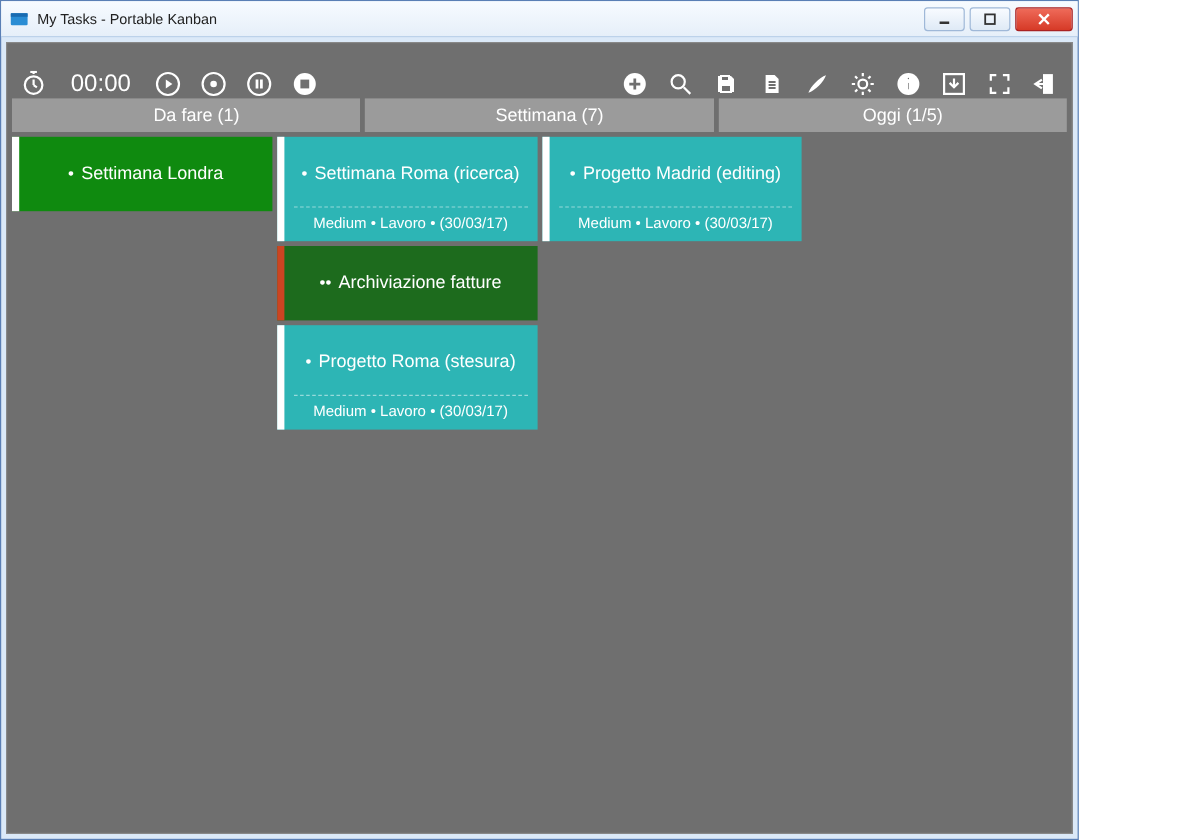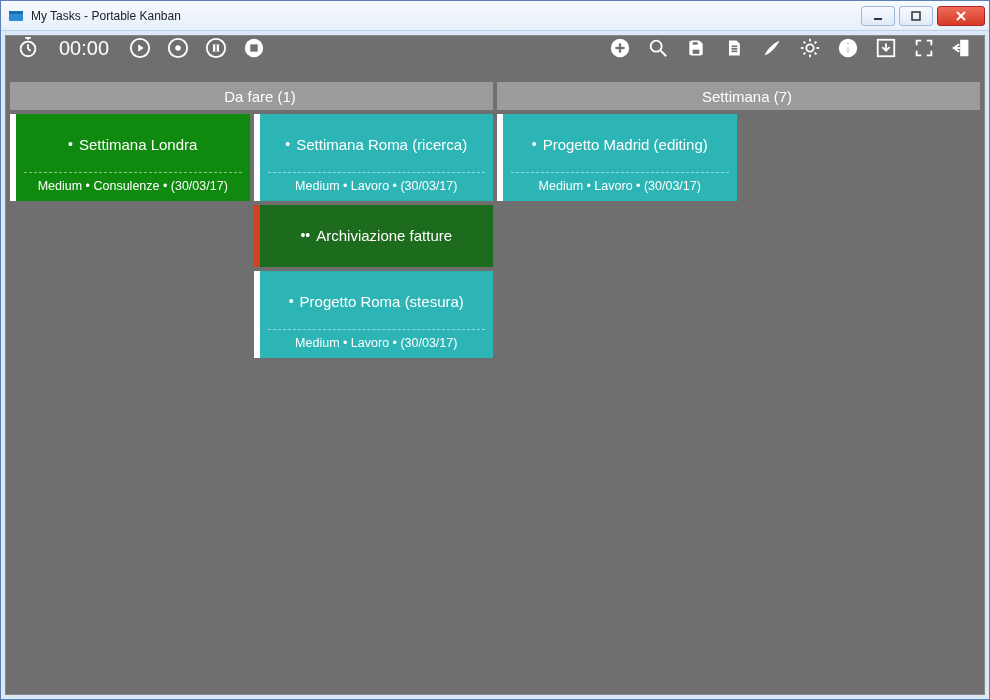--- a/index.html
+++ b/index.html
@@ -1,21 +1,21 @@
 <!DOCTYPE html>
 <html><head>
 <meta charset="utf-8">
 <style>
   * { box-sizing: border-box; margin: 0; padding: 0; }
   html, body { width: 990px; height: 700px; overflow: hidden; font-family: "Segoe UI", Arial, sans-serif; }
   body { background: #fff; }
 
   
   .window {
-    width: 990px; height: 700px;
+    width: 899px; height: 700px;
     border: 1px solid #5a7fb5;
     background: #dbe9f8;
     display: flex; flex-direction: column;
   }
   .titlebar {
     height: 30px;
     background: linear-gradient(#f7fbff,#e6eff9);
     display: flex; align-items: center;
     padding: 0 4px 0 6px;
     border-bottom: 1px solid #bcd2ea;
@@ -40,21 +40,21 @@
     flex: 1;
     margin: 4px;
     background: #6f6f6f;
     border: 1px solid #888;
     display: flex; flex-direction: column;
   }
 
   
   .toolbar {
     height: 46px;
-    display: flex; align-items: flex-start;
+    display: flex; align-items: flex-end;
     padding: 0 10px;
     color: #fff;
   }
   .toolbar .left, .toolbar .right { display:flex; align-items:center; gap:14px; }
   .toolbar .spacer { flex:1; }
   .tb-icon {
     width: 24px; height: 24px;
     display:flex; align-items:center; justify-content:center;
     cursor:pointer; color:#fff;
   }
@@ -261,31 +261,31 @@
               <polyline points="9,8 3,12 9,16" fill="none"></polyline>
               <line x1="3" y1="12" x2="13" y2="12"></line>
             </svg>
         </span>
       </div>
     </div>
 
     <div class="col-headers">
       <div class="col-header">Da fare (1)</div>
       <div class="col-header">Settimana (7)</div>
+      <div class="col-header">Oggi (1/5)</div>
     </div>
 
     <div class="board">
 
       <div class="column">
         <div class="card green">
           <div class="title-wrap">
             <span class="dots">•</span>
             <span>Settimana Londra</span>
           </div>
-          <div class="meta">Medium • Consulenze • (30/03/17)</div>
         </div>
       </div>
 
       <div class="column">
         <div class="card teal">
           <div class="title-wrap">
             <span class="dots">•</span>
             <span>Settimana Roma (ricerca)</span>
           </div>
           <div class="meta">Medium • Lavoro • (30/03/17)</div>

